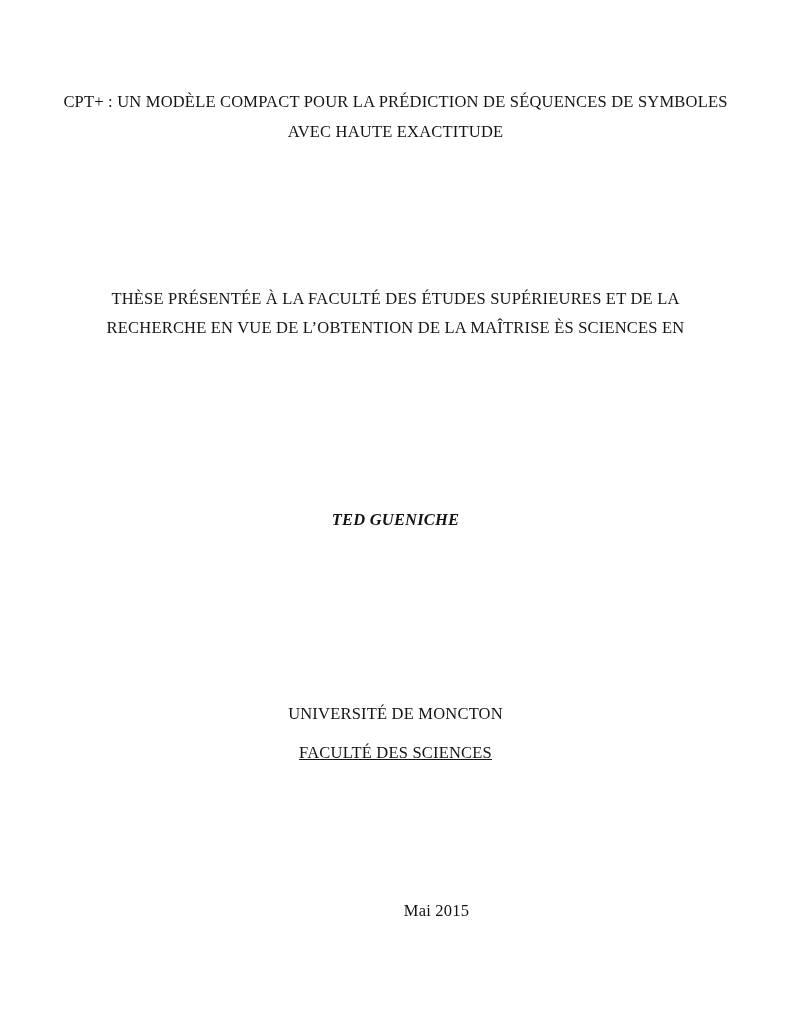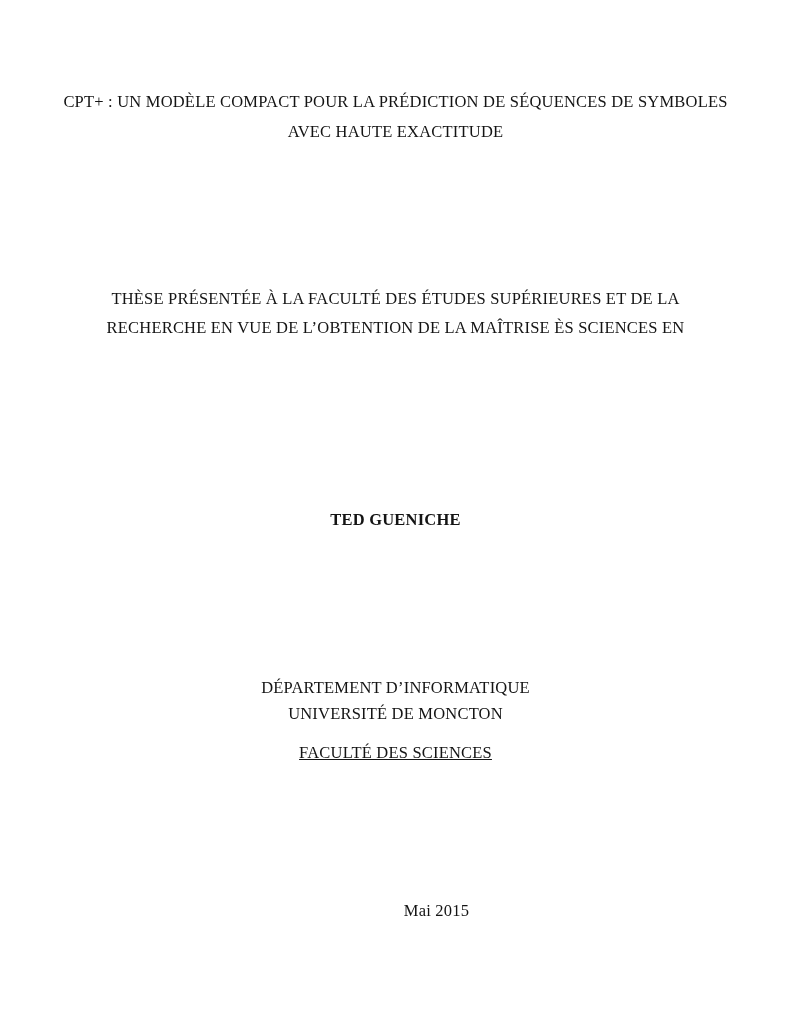--- a/index.html
+++ b/index.html
@@ -19,34 +19,33 @@
   .line {
     position: absolute;
     left: 0;
     width: 100%;
     text-align: center;
     font-size: 16.5px;
     line-height: 20px;
     letter-spacing: 0.2px;
     white-space: nowrap;
   }
-  .bold { font-weight: bold; }
+  .bold { font-weight: bold; font-style: italic; }
 </style>
 </head>
 <body>
 
 <div class="page">
 
   <div class="line" style="top: 92px;">CPT+ : UN MODÈLE COMPACT POUR LA PRÉDICTION DE SÉQUENCES DE SYMBOLES</div>
   <div class="line" style="top: 122px; text-align: center;">AVEC HAUTE EXACTITUDE</div>
 
   <div class="line" style="top: 289px;">THÈSE PRÉSENTÉE À LA FACULTÉ DES ÉTUDES SUPÉRIEURES ET DE LA</div>
   <div class="line" style="top: 318px;">RECHERCHE EN VUE DE L’OBTENTION DE LA MAÎTRISE ÈS SCIENCES EN</div>
 
   <div class="line bold" style="top: 510px;">TED GUENICHE</div>
 
-  <div class="line" style="top: 678px;">DÉPARTEMENT D’INFORMATIQUE</div>
   <div class="line" style="top: 743px; text-decoration: underline;">FACULTÉ DES SCIENCES</div>
   <div class="line" style="top: 704px;">UNIVERSITÉ DE MONCTON</div>
 
   <div class="line" style="top: 901px; padding-left: 41px;">Mai 2015</div>
 
 </div>
 
 </body></html>

